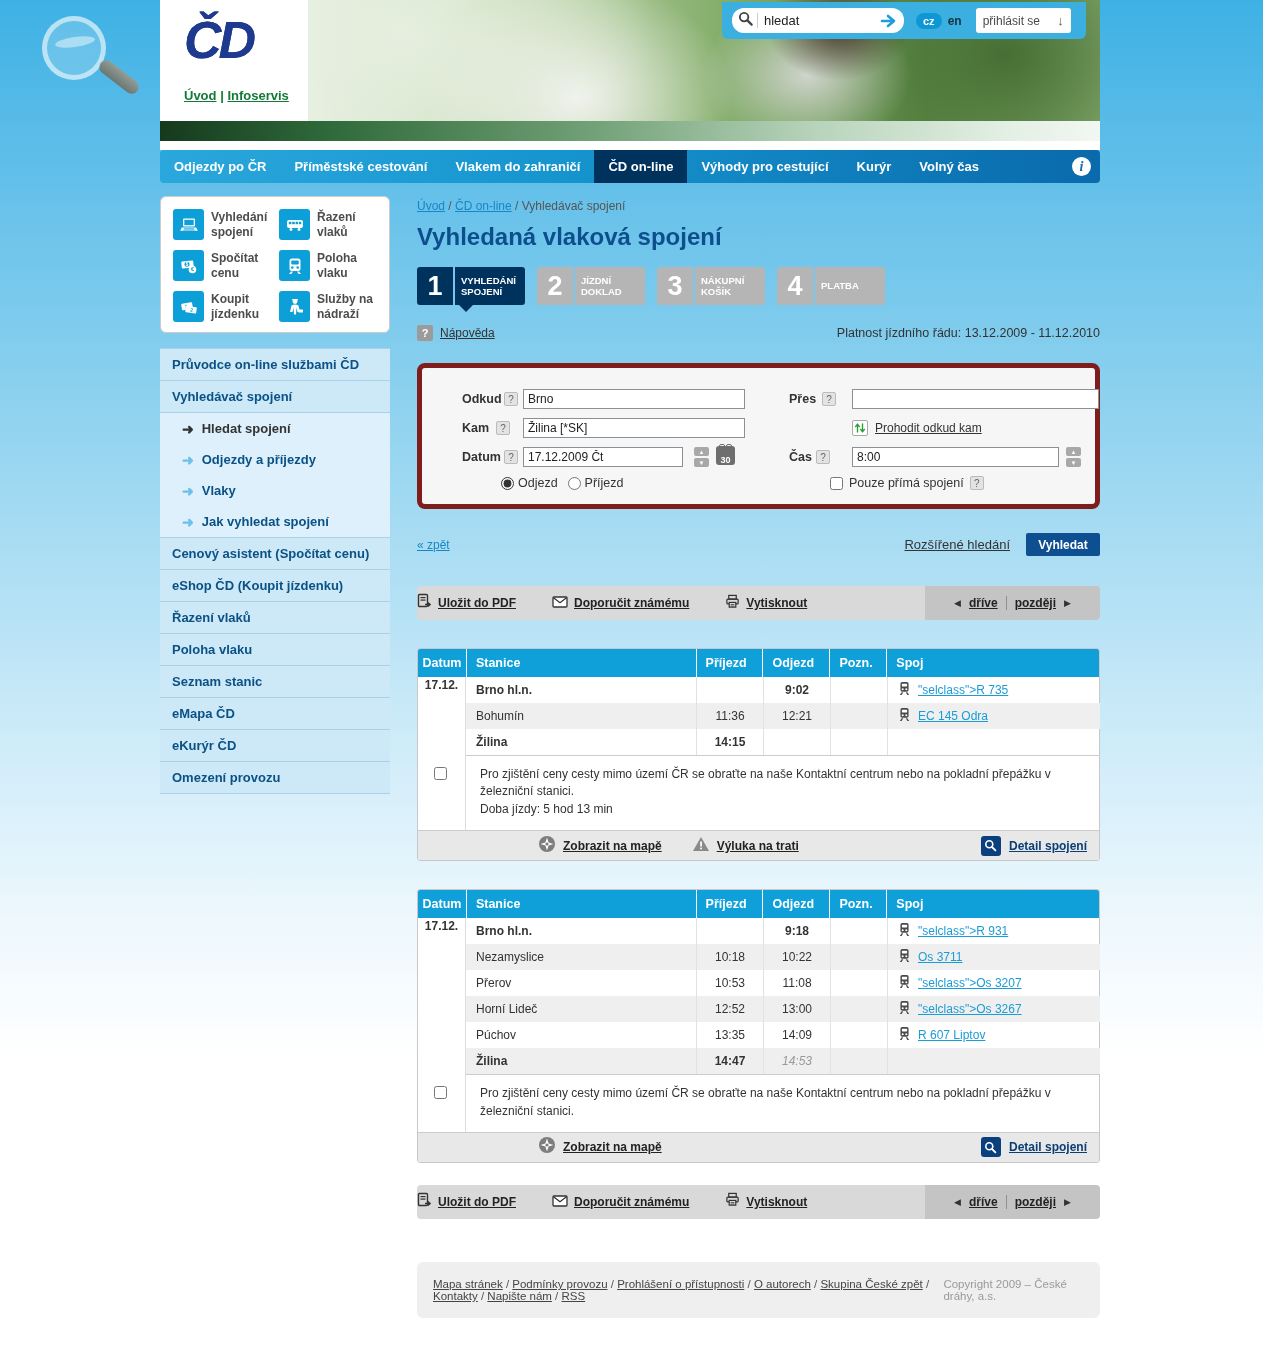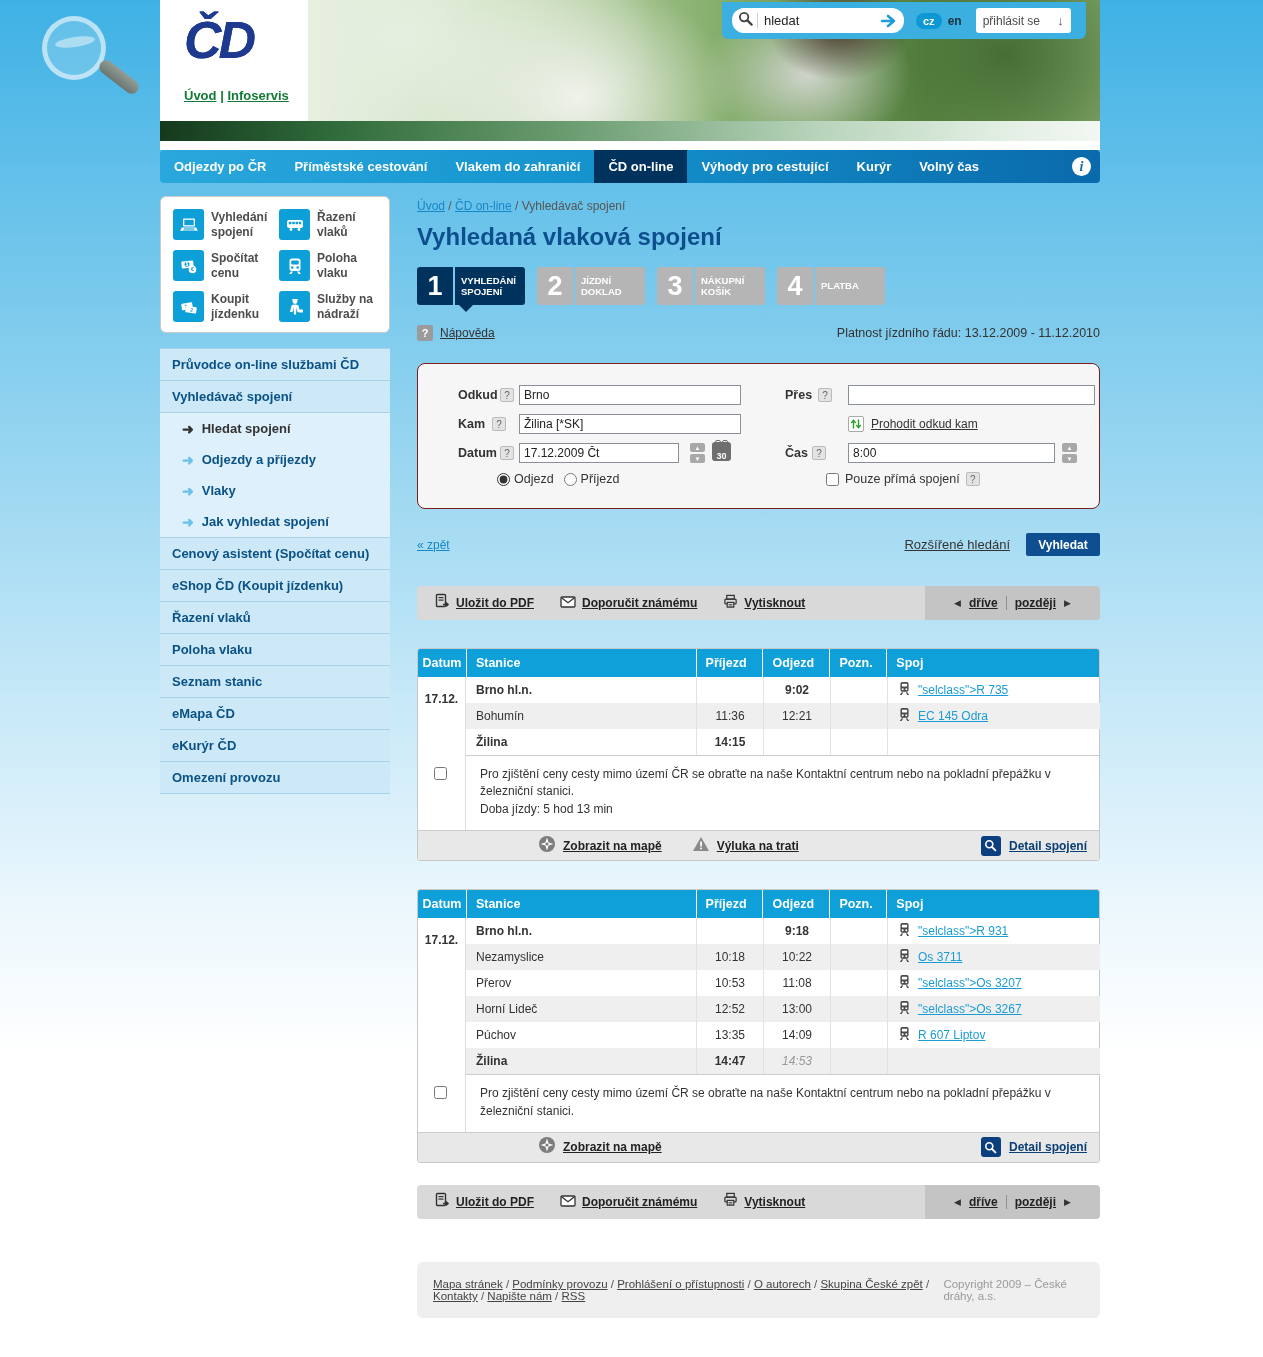--- a/index.html
+++ b/index.html
@@ -103,21 +103,21 @@
     border:7px solid transparent; border-top-color:#00325e; }
 
   .help-row { margin-top:20px; display:flex; justify-content:space-between; align-items:center; }
   .help-left { display:flex; align-items:center; gap:7px; }
   .qbadge { width:16px; height:16px; background:#9b9b9b; color:#fff; font-size:11px; font-weight:bold;
     border-radius:2px; display:flex; align-items:center; justify-content:center; flex:0 0 auto; }
   .help-left a { font-size:12px; color:#333; }
   .validity { font-size:12.5px; color:#333; }
 
   
-  .form { margin-top:22px; background:#f6f6f6; border:1px solid #7f1d1d; border-radius:8px;
+  .form { margin-top:22px; background:#f6f6f6; border:5px solid #7f1d1d; border-radius:8px;
     padding:20px 0 16px 22px; position:relative; height:146px; }
   .frow { display:flex; align-items:center; height:22px; margin-bottom:7px; position:relative; }
   .flabel { font-size:12.5px; font-weight:bold; color:#333; margin-right:5px; }
   .fq { width:14px; height:14px; background:#e3e3e3; border:1px solid #bbb; color:#666; font-size:10px;
     display:inline-flex; align-items:center; justify-content:center; border-radius:2px; margin-right:8px; }
   .finput { height:20px; border:1px solid #8a9097; background:#fff; font-size:12px; color:#222; padding:0 4px; font-family:inherit; }
   .pos-odkud-label { position:absolute; left:18px; }
   .pos-input1 { position:absolute; left:79px; width:222px; }
   .pos-input2 { position:absolute; left:408px; width:247px; }
   .pos-date { position:absolute; left:79px; width:160px; }
@@ -141,36 +141,36 @@
 
   .actions-row { margin-top:24px; display:flex; justify-content:space-between; align-items:center; }
   .back-link { font-size:12px; color:#1787c6; }
   .actions-right { display:flex; align-items:center; gap:16px; }
   .adv-link { font-size:13px; color:#333; }
   .search-btn { width:74px; height:23px; background:#0d4f91; color:#fff; font-size:12px; font-weight:bold;
     border:0; border-radius:2px; cursor:pointer; font-family:inherit; }
 
   
   .toolbar { margin-top:30px; height:34px; display:flex; }
-  .toolbar-left { flex:1; background:#d9d9d9; border-radius:4px 0 0 4px; display:flex; align-items:center; gap:26px; padding-left:18px; }
+  .toolbar-left { flex:1; background:#d9d9d9; border-radius:4px 0 0 4px; display:flex; align-items:center; gap:36px; }
   .tool-link { display:flex; align-items:center; gap:6px; }
   .tool-link a { font-size:12px; font-weight:bold; color:#222; }
   .toolbar-right { width:175px; background:#c4c4c4; border-radius:0 4px 4px 0; display:flex; align-items:center; justify-content:center; gap:8px; }
   .toolbar-right a { font-size:12px; font-weight:bold; color:#222; }
   .tri { font-size:9px; color:#333; }
   .toolbar-right .vdiv { width:1px; height:14px; background:#8f8f8f; }
 
   
   .conn { margin-top:28px; border:1px solid #c8c8c8; border-radius:3px; position:relative; background:#fff; }
   .conn-head { display:flex; height:28px; background:#0fa0d9; color:#fff; font-size:12.5px; font-weight:bold; border-radius:2px 2px 0 0; }
   .conn-head .hc { display:flex; align-items:center; padding-left:9px; border-left:1px solid #fff; }
   .conn-head .hc:first-child { border-left:0; justify-content:center; padding-left:0; }
   .conn-body { display:flex; }
   .date-col { width:48px; flex:0 0 48px; border-right:1px solid #ddd; font-size:12px; font-weight:bold; color:#333;
-    text-align:center; padding-top:15px; }
+    text-align:center; padding-top:1px; }
   .rows-col { flex:1; }
   .srow { display:flex; height:26px; align-items:flex-start; font-size:12px; color:#333; }
   .srow.alt { background:#efefef; }
   .srow .c { height:100%; display:flex; align-items:center; border-left:1px solid #e2e2e2; }
   .srow .c:first-child { border-left:0; }
   .c-st { width:230px; padding-left:10px; }
   .c-ar, .c-dp { width:67px; justify-content:center; }
   .c-pz { width:57px; }
   .c-sp { width:213px; padding-left:10px; gap:7px; }
   .c-sp a { font-size:12px; color:#1b9cd6; }

